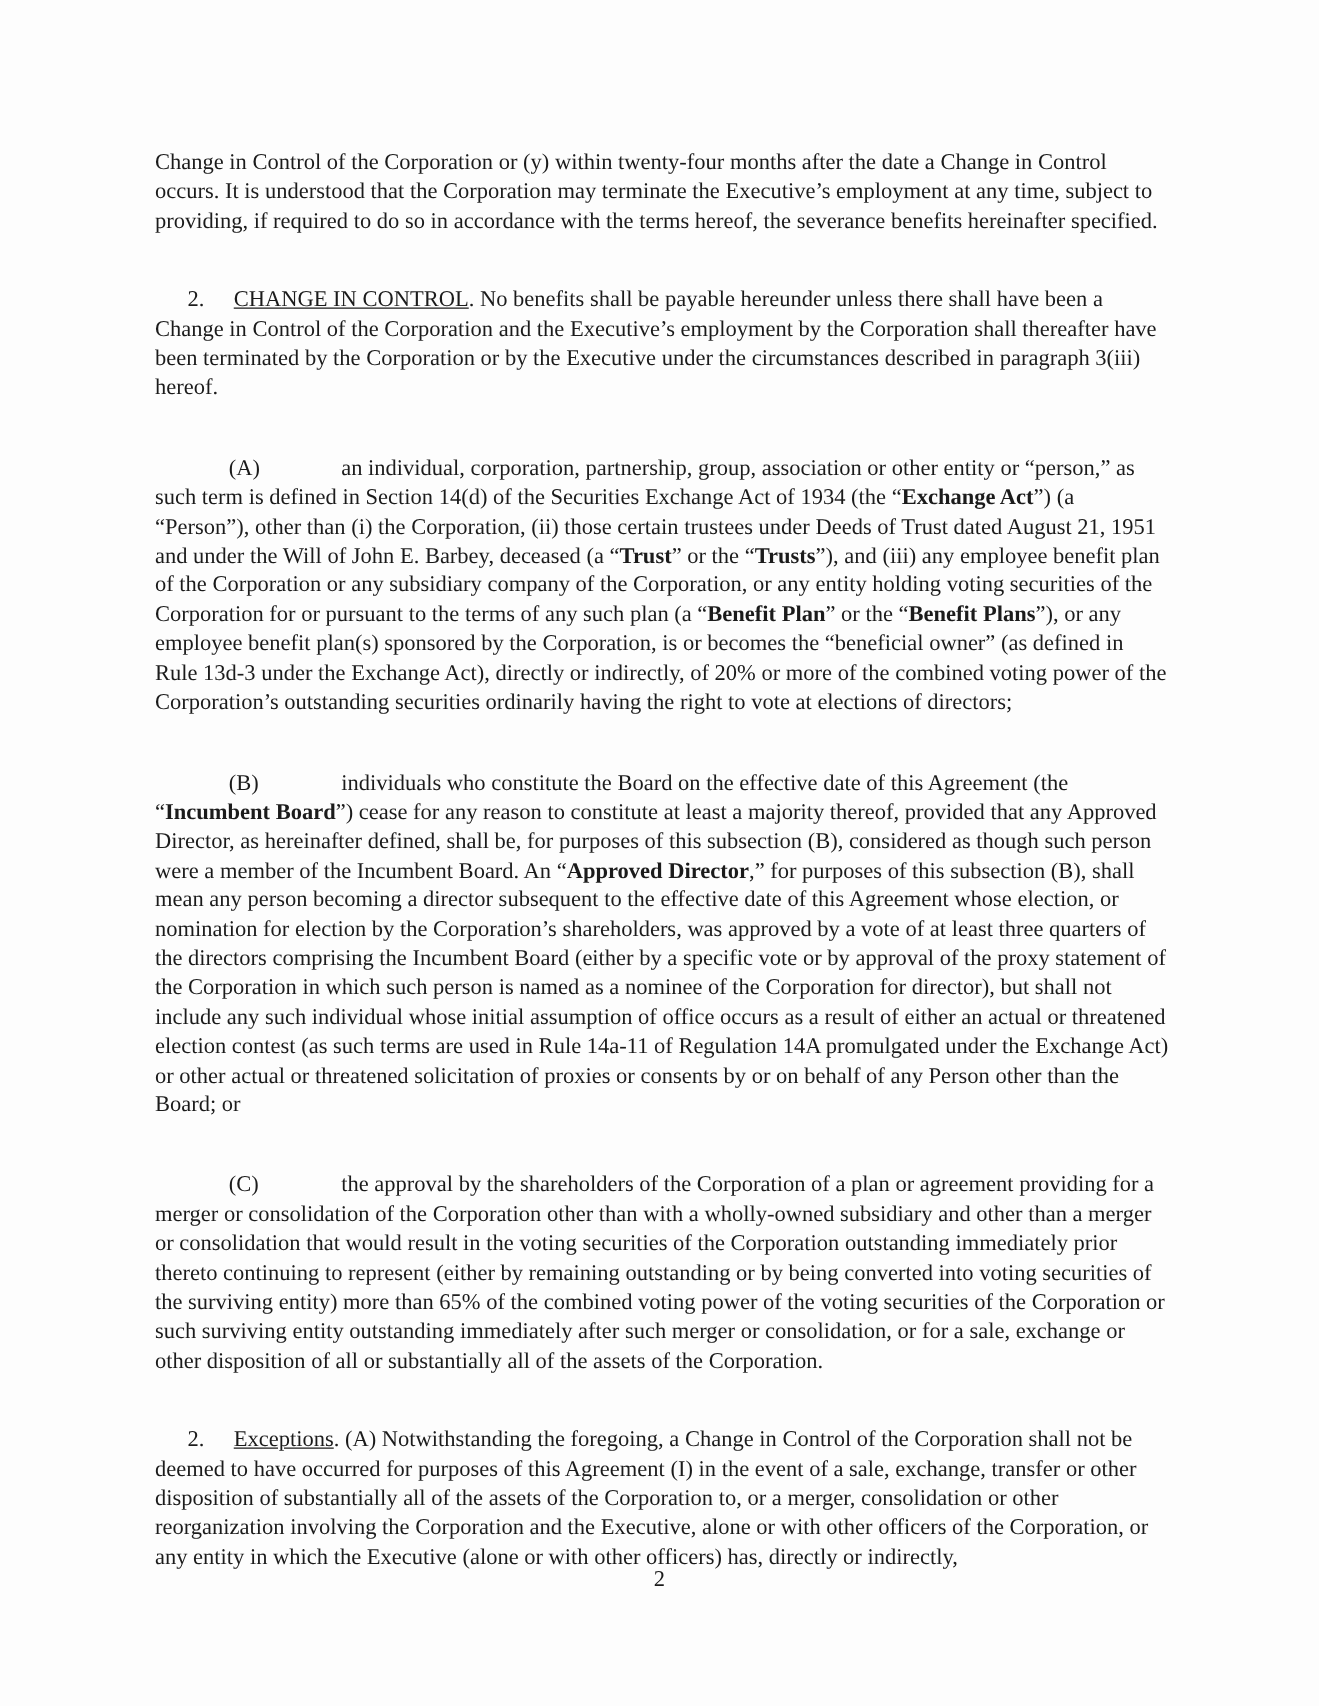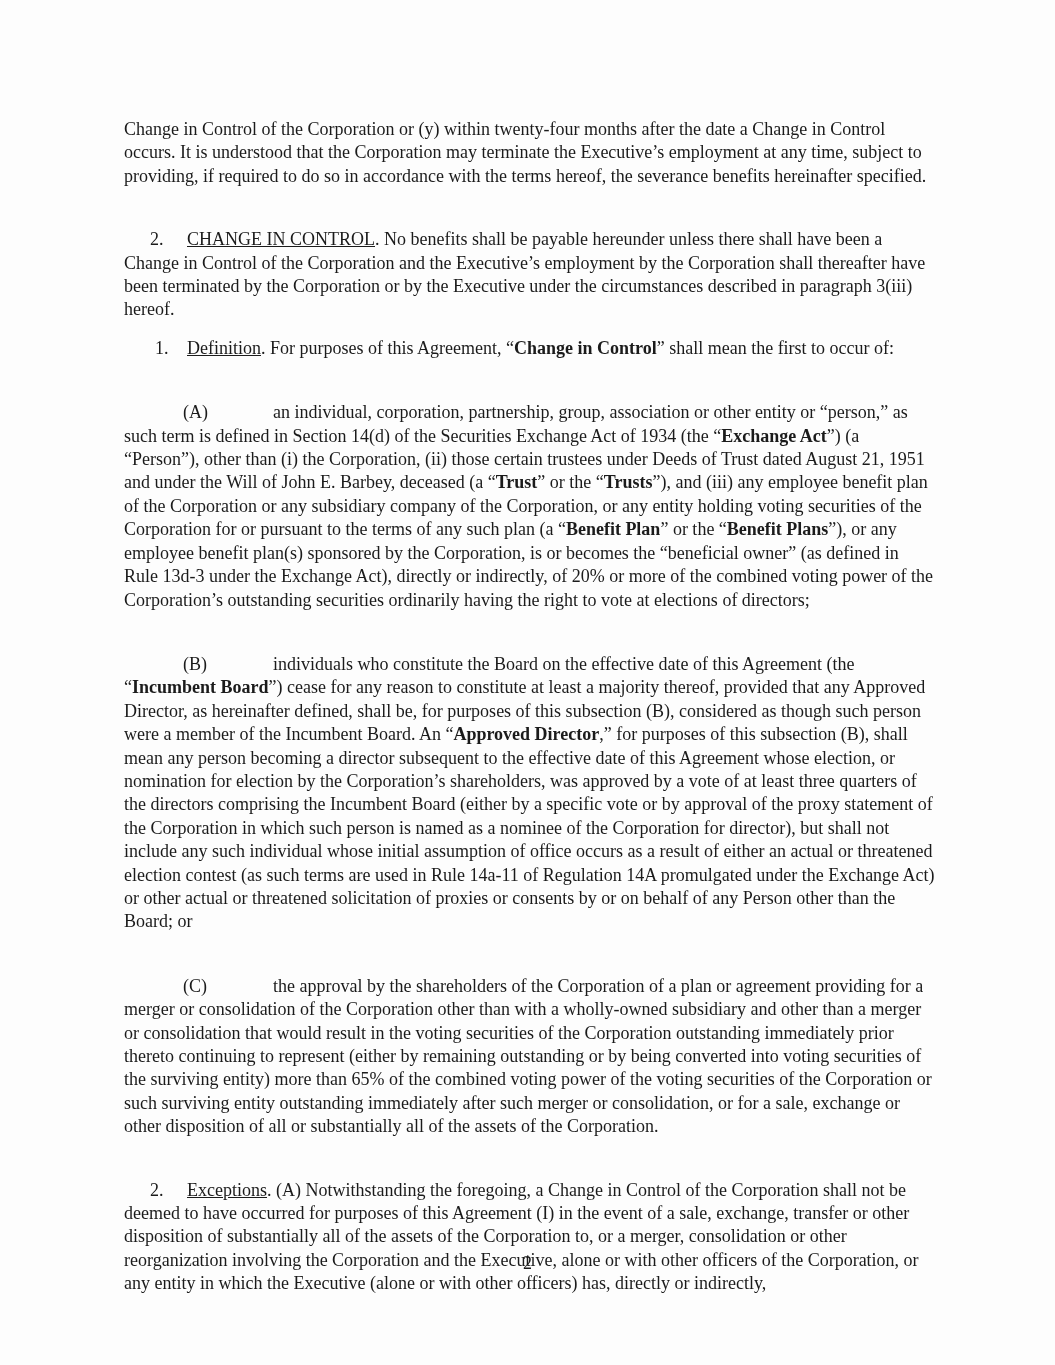--- a/index.html
+++ b/index.html
@@ -53,20 +53,19 @@
     line-height: 23.4px;
   }
 </style>
 </head>
 <body>
 
 <div class="page">
   <div class="doc-body">
       <p class="para p-flush"><span>Change in Control of the Corporation or (y) within twenty-four months after the date a Change in Control occurs. It is understood that the Corporation may terminate the Executive’s employment at any time, subject to providing, if required to do so in accordance with the terms hereof, the severance benefits hereinafter specified.</span></p>
       <p class="para p-numbered"><span class="num">2.</span><span class="u">CHANGE IN CONTROL</span><span>. No benefits shall be payable hereunder unless there shall have been a Change in Control of the Corporation and the Executive’s employment by the Corporation shall thereafter have been terminated by the Corporation or by the Executive under the circumstances described in paragraph 3(iii) hereof.</span></p>
-      <p class="para p-hang"><span class="num">1.</span><span class="u">Definition</span><span>. For purposes of this Agreement, “</span><span class="b">Change in Control</span><span>” shall mean the first to occur of:</span></p>
       <p class="para p-sub"><span class="num">(A)</span><span>an individual, corporation, partnership, group, association or other entity or “person,” as such term is defined in Section 14(d) of the Securities Exchange Act of 1934 (the “</span><span class="b">Exchange Act</span><span>”) (a “Person”), other than (i) the Corporation, (ii) those certain trustees under Deeds of Trust dated August 21, 1951 and under the Will of John E. Barbey, deceased (a “</span><span class="b">Trust</span><span>” or the “</span><span class="b">Trusts</span><span>”), and (iii) any employee benefit plan of the Corporation or any subsidiary company of the Corporation, or any entity holding voting securities of the Corporation for or pursuant to the terms of any such plan (a “</span><span class="b">Benefit Plan</span><span>” or the “</span><span class="b">Benefit Plans</span><span>”), or any employee benefit plan(s) sponsored by the Corporation, is or becomes the “beneficial owner” (as defined in Rule 13d-3 under the Exchange Act), directly or indirectly, of 20% or more of the combined voting power of the Corporation’s outstanding securities ordinarily having the right to vote at elections of directors;</span></p>
       <p class="para p-sub"><span class="num">(B)</span><span>individuals who constitute the Board on the effective date of this Agreement (the “</span><span class="b">Incumbent Board</span><span>”) cease for any reason to constitute at least a majority thereof, provided that any Approved Director, as hereinafter defined, shall be, for purposes of this subsection (B), considered as though such person were a member of the Incumbent Board. An “</span><span class="b">Approved Director</span><span>,” for purposes of this subsection (B), shall mean any person becoming a director subsequent to the effective date of this Agreement whose election, or nomination for election by the Corporation’s shareholders, was approved by a vote of at least three quarters of the directors comprising the Incumbent Board (either by a specific vote or by approval of the proxy statement of the Corporation in which such person is named as a nominee of the Corporation for director), but shall not include any such individual whose initial assumption of office occurs as a result of either an actual or threatened election contest (as such terms are used in Rule 14a-11 of Regulation 14A promulgated under the Exchange Act) or other actual or threatened solicitation of proxies or consents by or on behalf of any Person other than the Board; or</span></p>
       <p class="para p-sub"><span class="num">(C)</span><span>the approval by the shareholders of the Corporation of a plan or agreement providing for a merger or consolidation of the Corporation other than with a wholly-owned subsidiary and other than a merger or consolidation that would result in the voting securities of the Corporation outstanding immediately prior thereto continuing to represent (either by remaining outstanding or by being converted into voting securities of the surviving entity) more than 65% of the combined voting power of the voting securities of the Corporation or such surviving entity outstanding immediately after such merger or consolidation, or for a sale, exchange or other disposition of all or substantially all of the assets of the Corporation.</span></p>
       <p class="para p-numbered"><span class="num">2.</span><span class="u">Exceptions</span><span>. (A) Notwithstanding the foregoing, a Change in Control of the Corporation shall not be deemed to have occurred for purposes of this Agreement (I) in the event of a sale, exchange, transfer or other disposition of substantially all of the assets of the Corporation to, or a merger, consolidation or other reorganization involving the Corporation and the Executive, alone or with other officers of the Corporation, or any entity in which the Executive (alone or with other officers) has, directly or indirectly,</span></p>
     </div>
   <div class="page-number">2</div>
 </div>
 
 </body></html>

